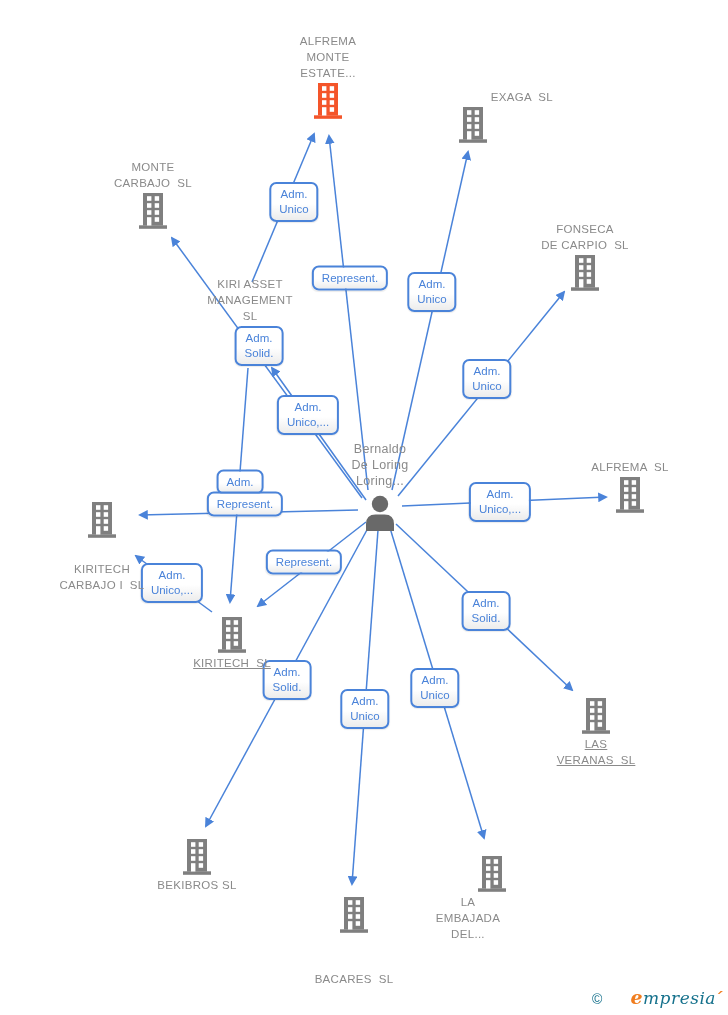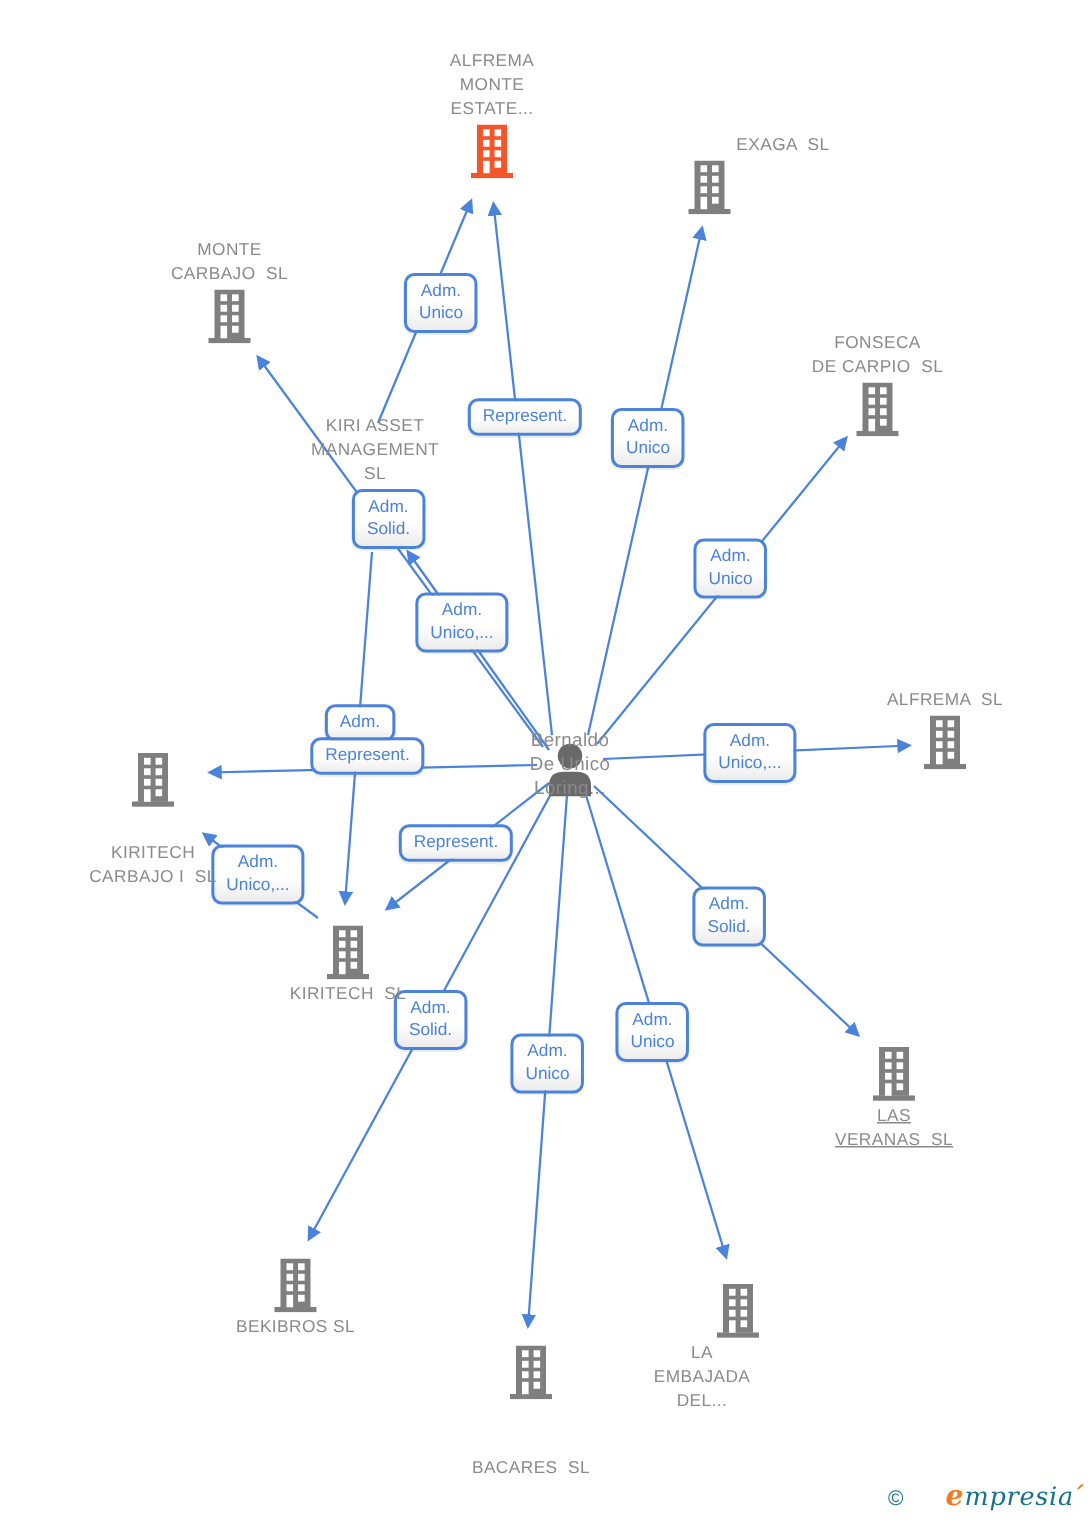--- a/index.html
+++ b/index.html
@@ -14,21 +14,21 @@
     background:linear-gradient(180deg,#ffffff 55%,#ececec 100%);
     color:#4a83d9;font-size:11.5px;line-height:15px;
     padding:3px 8px;white-space:nowrap;text-align:left;
     box-shadow:0 1px 1px rgba(0,0,0,0.08);
   }
   .edge-label div{white-space:pre;text-align:center;}
   .node-icon{position:absolute;}
   .node-label{position:absolute;width:160px;margin-left:-80px;text-align:center;
     color:#8a8a8a;font-size:11.5px;line-height:16px;letter-spacing:0.3px;}
   .node-label div{white-space:pre;}
-  .person-label{font-size:12.5px;color:#8a8a8a;margin-top:44px;}
+  .person-label{font-size:12.5px;color:#8a8a8a;}
   .logo{position:absolute;right:5px;bottom:7px;display:flex;align-items:baseline;gap:5px;}
   .logo .copy{color:#15718c;font-size:14px;}
   .logo .brand{font-family:"DejaVu Serif", serif;font-style:italic;font-size:17px;color:#15718c;letter-spacing:0.5px;margin-left:23px;}
   .logo .brand .e{color:#f07d1f;font-size:19px;font-weight:bold;}
   .logo .brand .accent{color:#f07d1f;font-weight:bold;margin-left:-2px;}
 </style>
 </head>
 <body>
 
 <div class="canvas">
@@ -232,21 +232,21 @@
             <rect x="9" y="3.2" width="4.4" height="4.6"></rect>
             <rect x="16.7" y="3.2" width="4.4" height="4.6"></rect>
             <rect x="9" y="10.2" width="4.4" height="4.6"></rect>
             <rect x="16.7" y="10.2" width="4.4" height="4.6"></rect>
             <rect x="9" y="17.2" width="4.4" height="4.6"></rect>
             <rect x="16.7" y="17.2" width="4.4" height="4.6"></rect>
             <rect x="9" y="24.2" width="4.4" height="8.3"></rect>
             <rect x="16.7" y="24.2" width="4.4" height="4.6"></rect>
           </g>
         </svg></div>
-      <div class="node-label" style="left: 232px; top: 655px;">
+      <div class="node-label" style="left: 232px; top: 655px; text-decoration: underline;">
         <div>KIRITECH  SL</div>
       </div>
       <div class="node-icon" style="left: 581px; top: 698px;"><svg width="30" height="36" viewBox="0 0 30 36">
           <rect x="1" y="32.3" width="28" height="3.5" fill="#7f7f7f"></rect>
           <rect x="5" y="0" width="20" height="32.5" fill="#7f7f7f"></rect>
           <g fill="#ffffff">
             <rect x="9" y="3.2" width="4.4" height="4.6"></rect>
             <rect x="16.7" y="3.2" width="4.4" height="4.6"></rect>
             <rect x="9" y="10.2" width="4.4" height="4.6"></rect>
             <rect x="16.7" y="10.2" width="4.4" height="4.6"></rect>
@@ -312,21 +312,21 @@
         <div>LA</div>
         <div>EMBAJADA</div>
         <div>DEL...</div>
       </div>
       <div class="node-icon" style="left: 363px; top: 495px;"><svg width="34" height="36" viewBox="0 0 34 36">
           <circle cx="17" cy="9" r="8.2" fill="#696969"></circle>
           <path d="M3,36 L3,29 Q3,19.5 12.5,19.5 L21.5,19.5 Q31,19.5 31,29 L31,36 Z" fill="#696969"></path>
         </svg></div>
       <div class="node-label person-label" style="left: 380px; top: 441px;">
         <div>Bernaldo</div>
-        <div>De Unico</div>
+        <div>De Loring</div>
         <div>Loring...</div>
       </div>
     </div>
   <div class="logo">
     <span class="copy">©</span>
     <span class="brand"><span class="e">e</span><span>mpresia</span><span class="accent">´</span></span>
   </div>
 </div>
 
 </body></html>

